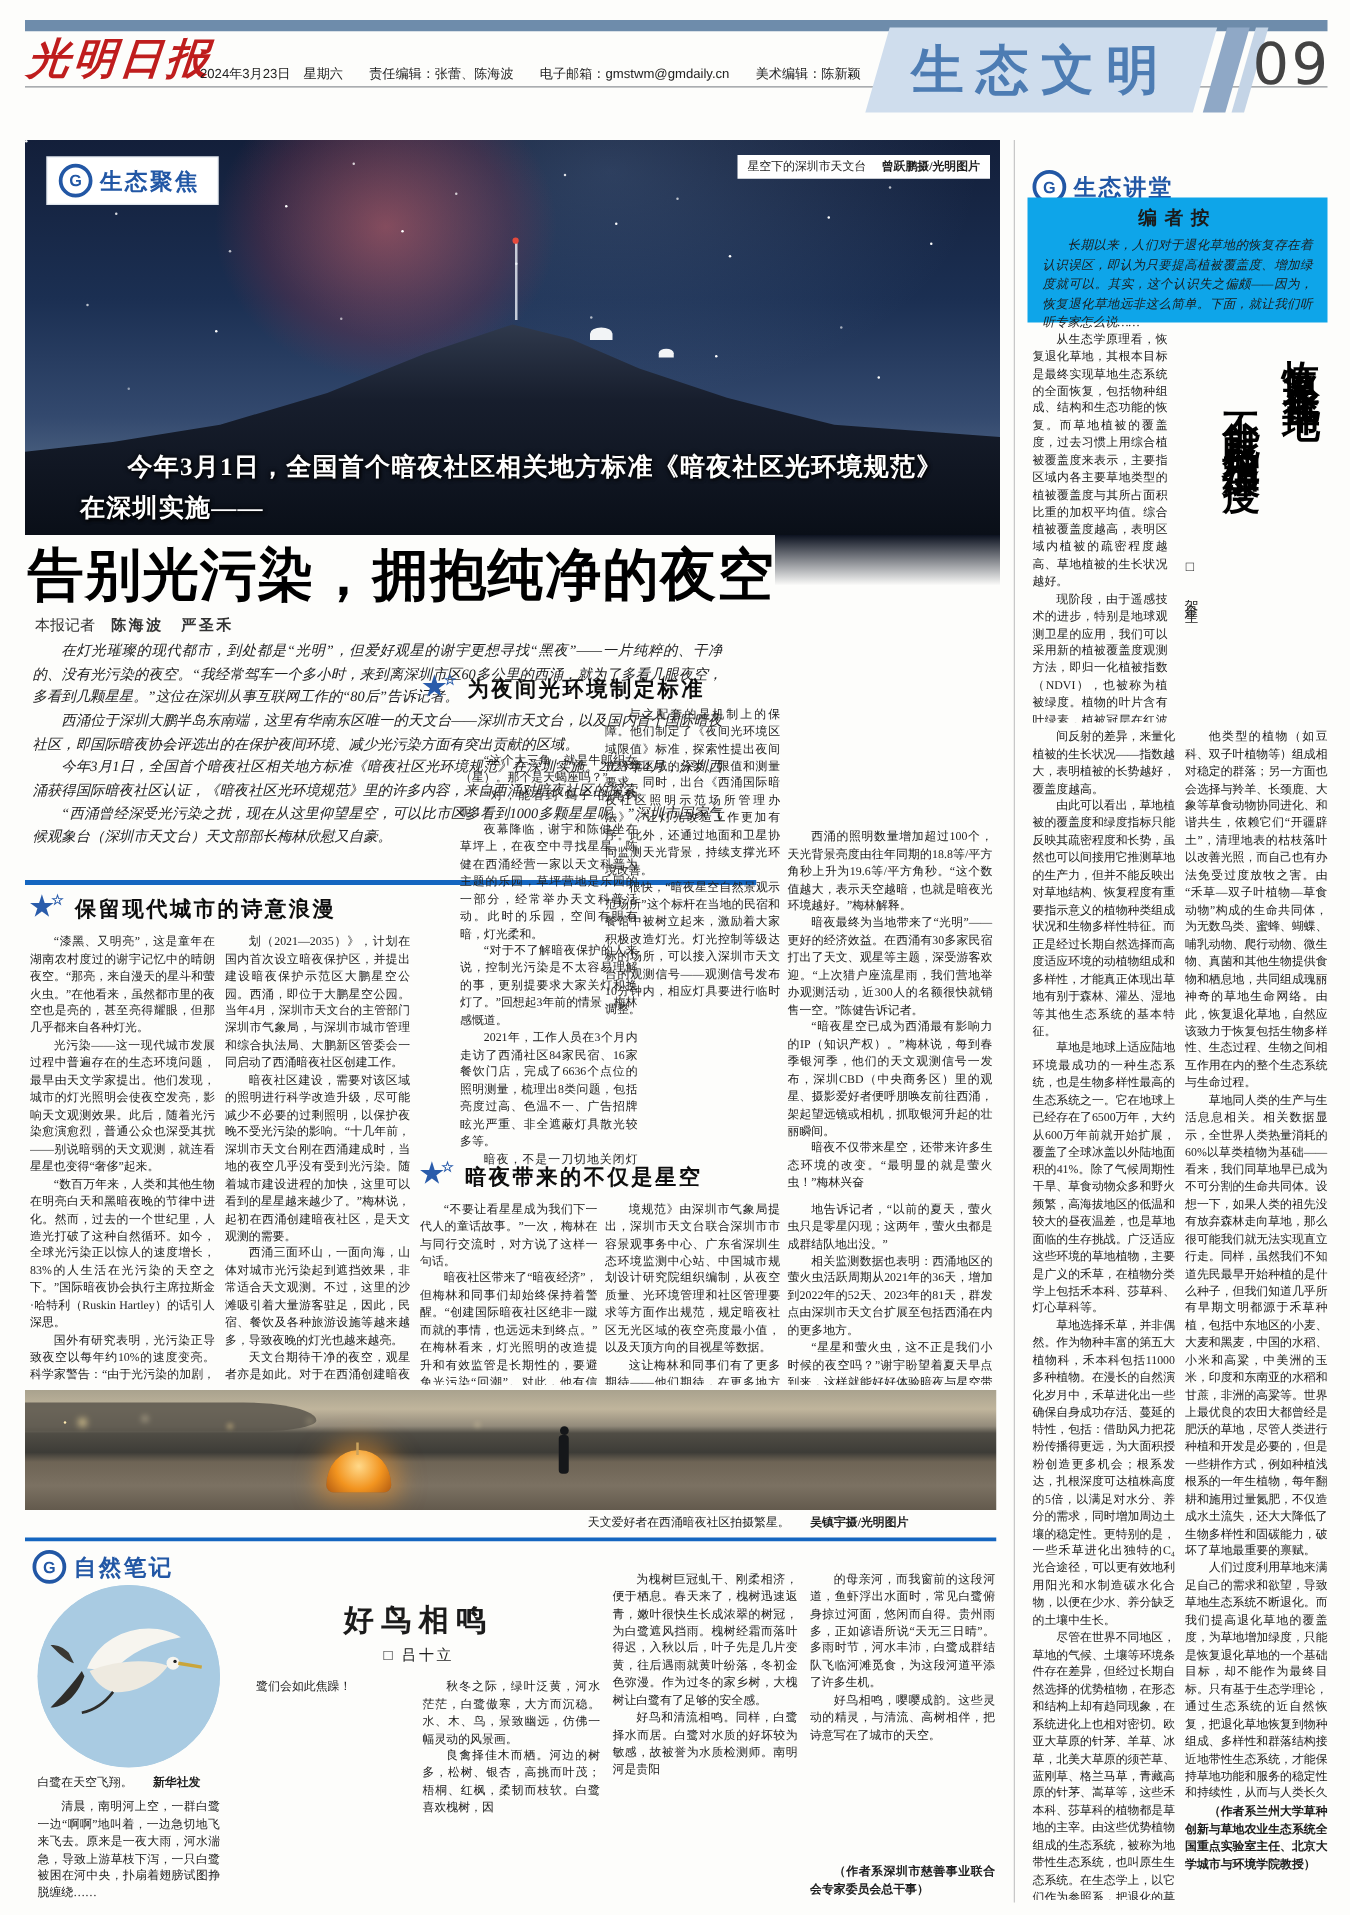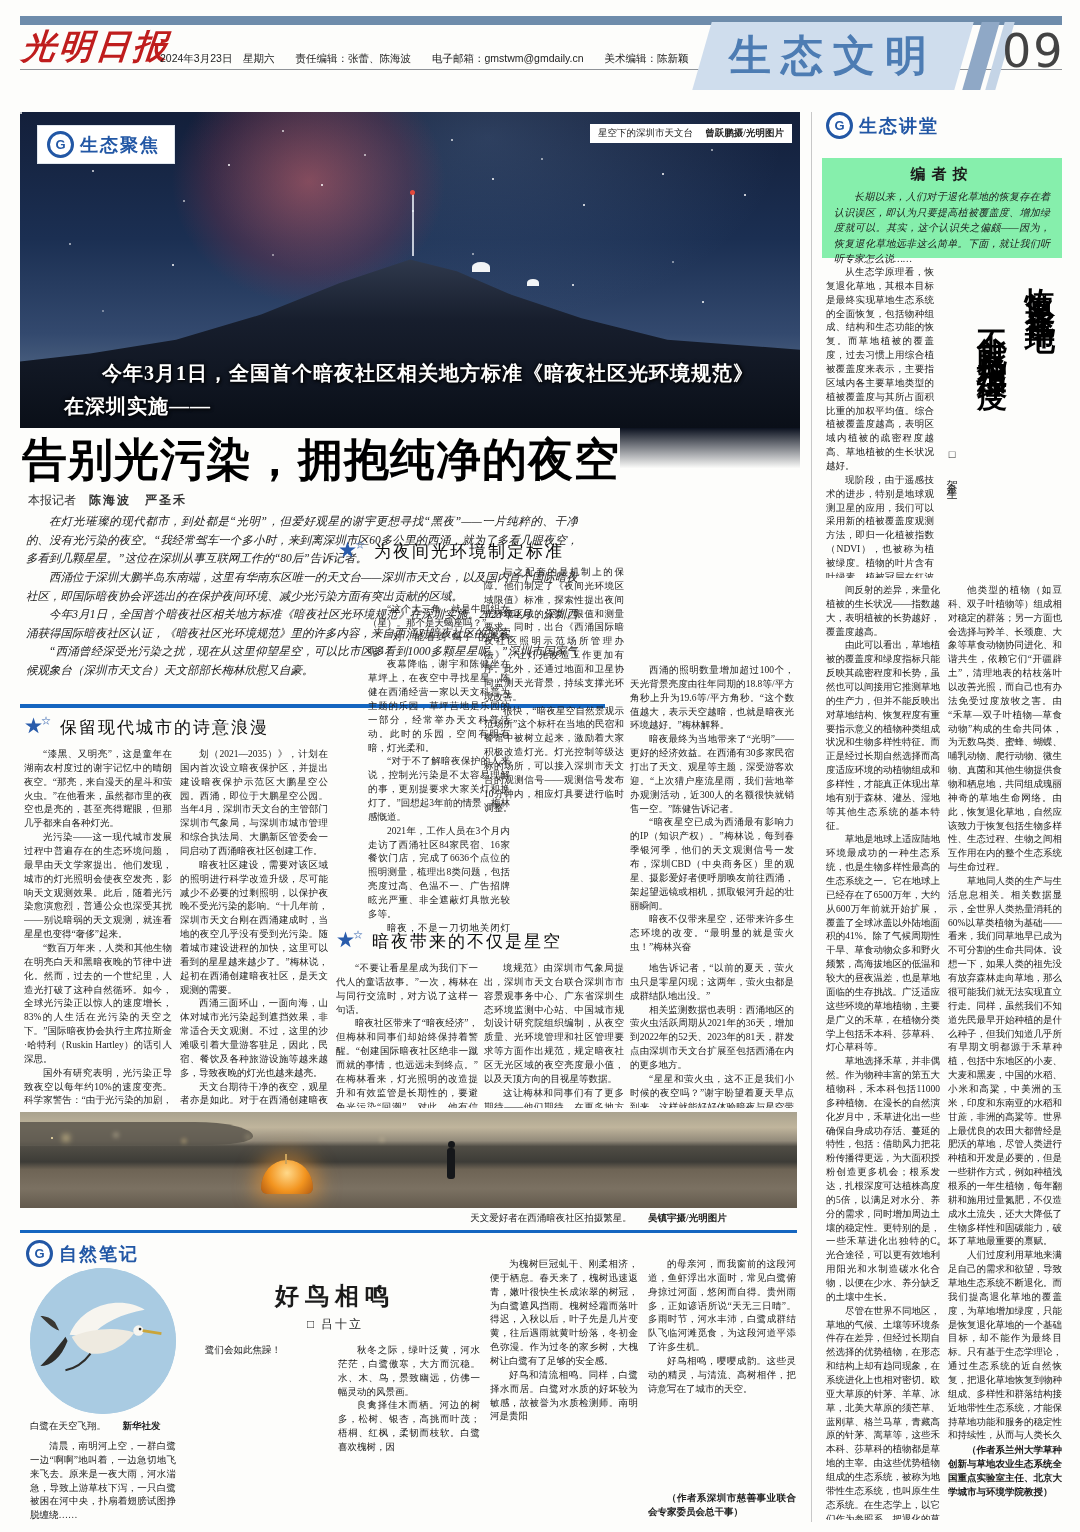--- a/index.html
+++ b/index.html
@@ -12,21 +12,21 @@
   .hline{background:#8f9398;height:1px;}
   .bluebar{background:#1566c0;}
   
   .badge{display:flex;align-items:center;gap:6px;}
   .glogo{width:21px;height:21px;border-radius:50%;border:3px solid #2257a5;background:#fff;
          display:flex;align-items:center;justify-content:center;
          font:bold 13px "Liberation Sans",sans-serif;color:#2257a5;flex:0 0 auto;}
   .glogo::before{content:"G";}
   .badge .txt{font-size:18px;font-weight:bold;color:#2257a5;letter-spacing:2px;}
   
-  .sech{display:flex;align-items:flex-start;gap:7px;font-weight:normal;font-size:17px;color:#0d0d0d;letter-spacing:2px;}
+  .sech{display:flex;align-items:flex-start;gap:7px;font-weight:bold;font-size:17px;color:#0d0d0d;letter-spacing:2px;}
   .star-icon{color:#2a5cab;font-size:19px;line-height:1;position:relative;}
   .star-icon::before{content:"★";}
   .star-icon::after{content:"☆";font-size:10px;position:relative;top:-8px;margin-left:-4px;}
   
   #masthead{font-size:34px;font-weight:bold;font-style:italic;color:#bf1d1d;letter-spacing:3px;transform:skewX(-5deg);}
   #dateline{font-size:10.5px;color:#222;font-family:"Liberation Sans",sans-serif;}
   #banner{transform:skewX(-16deg);background:#cfdded;display:flex;align-items:center;justify-content:center;}
   #banner .btxt{transform:skewX(16deg);font-size:42px;font-weight:bold;color:#4d7cb3;letter-spacing:10px;}
   .bstripe{transform:skewX(-16deg);}
   #pagenum{font:400 46px "DejaVu Sans",sans-serif;color:#434343;letter-spacing:2px;}
@@ -72,21 +72,21 @@
   #headland{position:absolute;left:0;top:10%;width:30%;height:24%;background:#5a564c;border-radius:0 40% 30% 0/0 100% 60% 0;opacity:.85;}
   #tent{position:absolute;left:31%;top:50%;width:52px;height:34px;
      background:radial-gradient(circle at 50% 38%,#ffd98a 0%,#f2941f 55%,#b05a12 100%);
      border-radius:50% 50% 12% 12%/85% 85% 18% 18%;box-shadow:0 0 20px 7px rgba(255,160,48,.5);}
   #tent::before{content:"";position:absolute;left:46%;top:-6px;width:2px;height:10px;background:#caa25c;}
   #bperson{position:absolute;left:55%;top:38%;width:8px;height:31px;background:#15171a;border-radius:3px;}
   #bperson::before{content:"";position:absolute;top:-7px;left:1px;width:7px;height:7px;border-radius:50%;background:#15171a;}
   .photocap{font-size:9.5px;color:#222;}
   .photocap b{margin-left:14px;}
   
-  #notebox{background:#86efac;}
+  #notebox{background:#0ea5e9;}
   #notebox .ntitle{text-align:center;font-size:15px;font-weight:bold;letter-spacing:6px;padding-top:7px;}
   #notebox .nbody{padding:5px 12px 0 12px;font-size:10px;line-height:1.55;text-align:justify;text-indent:2em;font-style:italic;}
   #vhead{overflow:hidden;}
   .vline{writing-mode:vertical-rl;font-weight:bold;font-family:"Liberation Serif",serif;color:#000;
      font-size:30px;letter-spacing:7px;display:inline-block;}
   #vauthor{position:absolute;left:6px;top:186px;writing-mode:vertical-rl;font-size:11px;letter-spacing:4px;color:#222;}
   
   #birdcircle{border-radius:50%;overflow:hidden;background:#a9cbe2;}
   #nn-title{text-align:center;font-size:24px;font-weight:bold;letter-spacing:6px;}
   #nn-author{text-align:center;font-size:12px;color:#222;letter-spacing:2px;}
@@ -254,21 +254,21 @@
       <p>好鸟和清流相鸣。同样，白鹭择水而居。白鹭对水质的好坏较为敏感，故被誉为水质检测师。南明河是贵阳</p>
     </div>
   <div class="abs col" style="left:648px;top:1258px;width:148px;height:234px;">
       <p>的母亲河，而我窗前的这段河道，鱼虾浮出水面时，常见白鹭俯身掠过河面，悠闲而自得。贵州雨多，正如谚语所说“天无三日晴”。多雨时节，河水丰沛，白鹭成群结队飞临河滩觅食，为这段河道平添了许多生机。</p>
       <p>好鸟相鸣，嘤嘤成韵。这些灵动的精灵，与清流、高树相伴，把诗意写在了城市的天空。</p>
     </div>
   <div class="abs col attr" style="left:648px;top:1492px;width:148px;height:32px;">
     <p>（作者系深圳市慈善事业联合会专家委员会总干事）</p>
   </div>
 
-  <div class="abs badge" style="left:826px;top:112px;">
+  <div class="abs badge" style="left:826px;top:136px;">
     <span class="glogo"></span>
     <span class="txt">生态讲堂</span>
   </div>
   <div class="abs" id="notebox" style="left:822px;top:158px;width:240px;height:100px;">
     <div class="ntitle">编者按</div>
     <div class="nbody">长期以来，人们对于退化草地的恢复存在着认识误区，即认为只要提高植被覆盖度、增加绿度就可以。其实，这个认识失之偏颇——因为，恢复退化草地远非这么简单。下面，就让我们听听专家怎么说……</div>
   </div>
   <div class="abs col" style="left:826px;top:266px;width:108px;height:312px;">
       <p>从生态学原理看，恢复退化草地，其根本目标是最终实现草地生态系统的全面恢复，包括物种组成、结构和生态功能的恢复。而草地植被的覆盖度，过去习惯上用综合植被覆盖度来表示，主要指区域内各主要草地类型的植被覆盖度与其所占面积比重的加权平均值。综合植被覆盖度越高，表明区域内植被的疏密程度越高、草地植被的生长状况越好。</p>
       <p>现阶段，由于遥感技术的进步，特别是地球观测卫星的应用，我们可以采用新的植被覆盖度观测方法，即归一化植被指数（NDVI），也被称为植被绿度。植物的叶片含有叶绿素，植被冠层在红波段处有较强的吸收，在近红外波段处有较强的反射，归一化植被指数就是通过计算红波段和近红外波段之</p>

